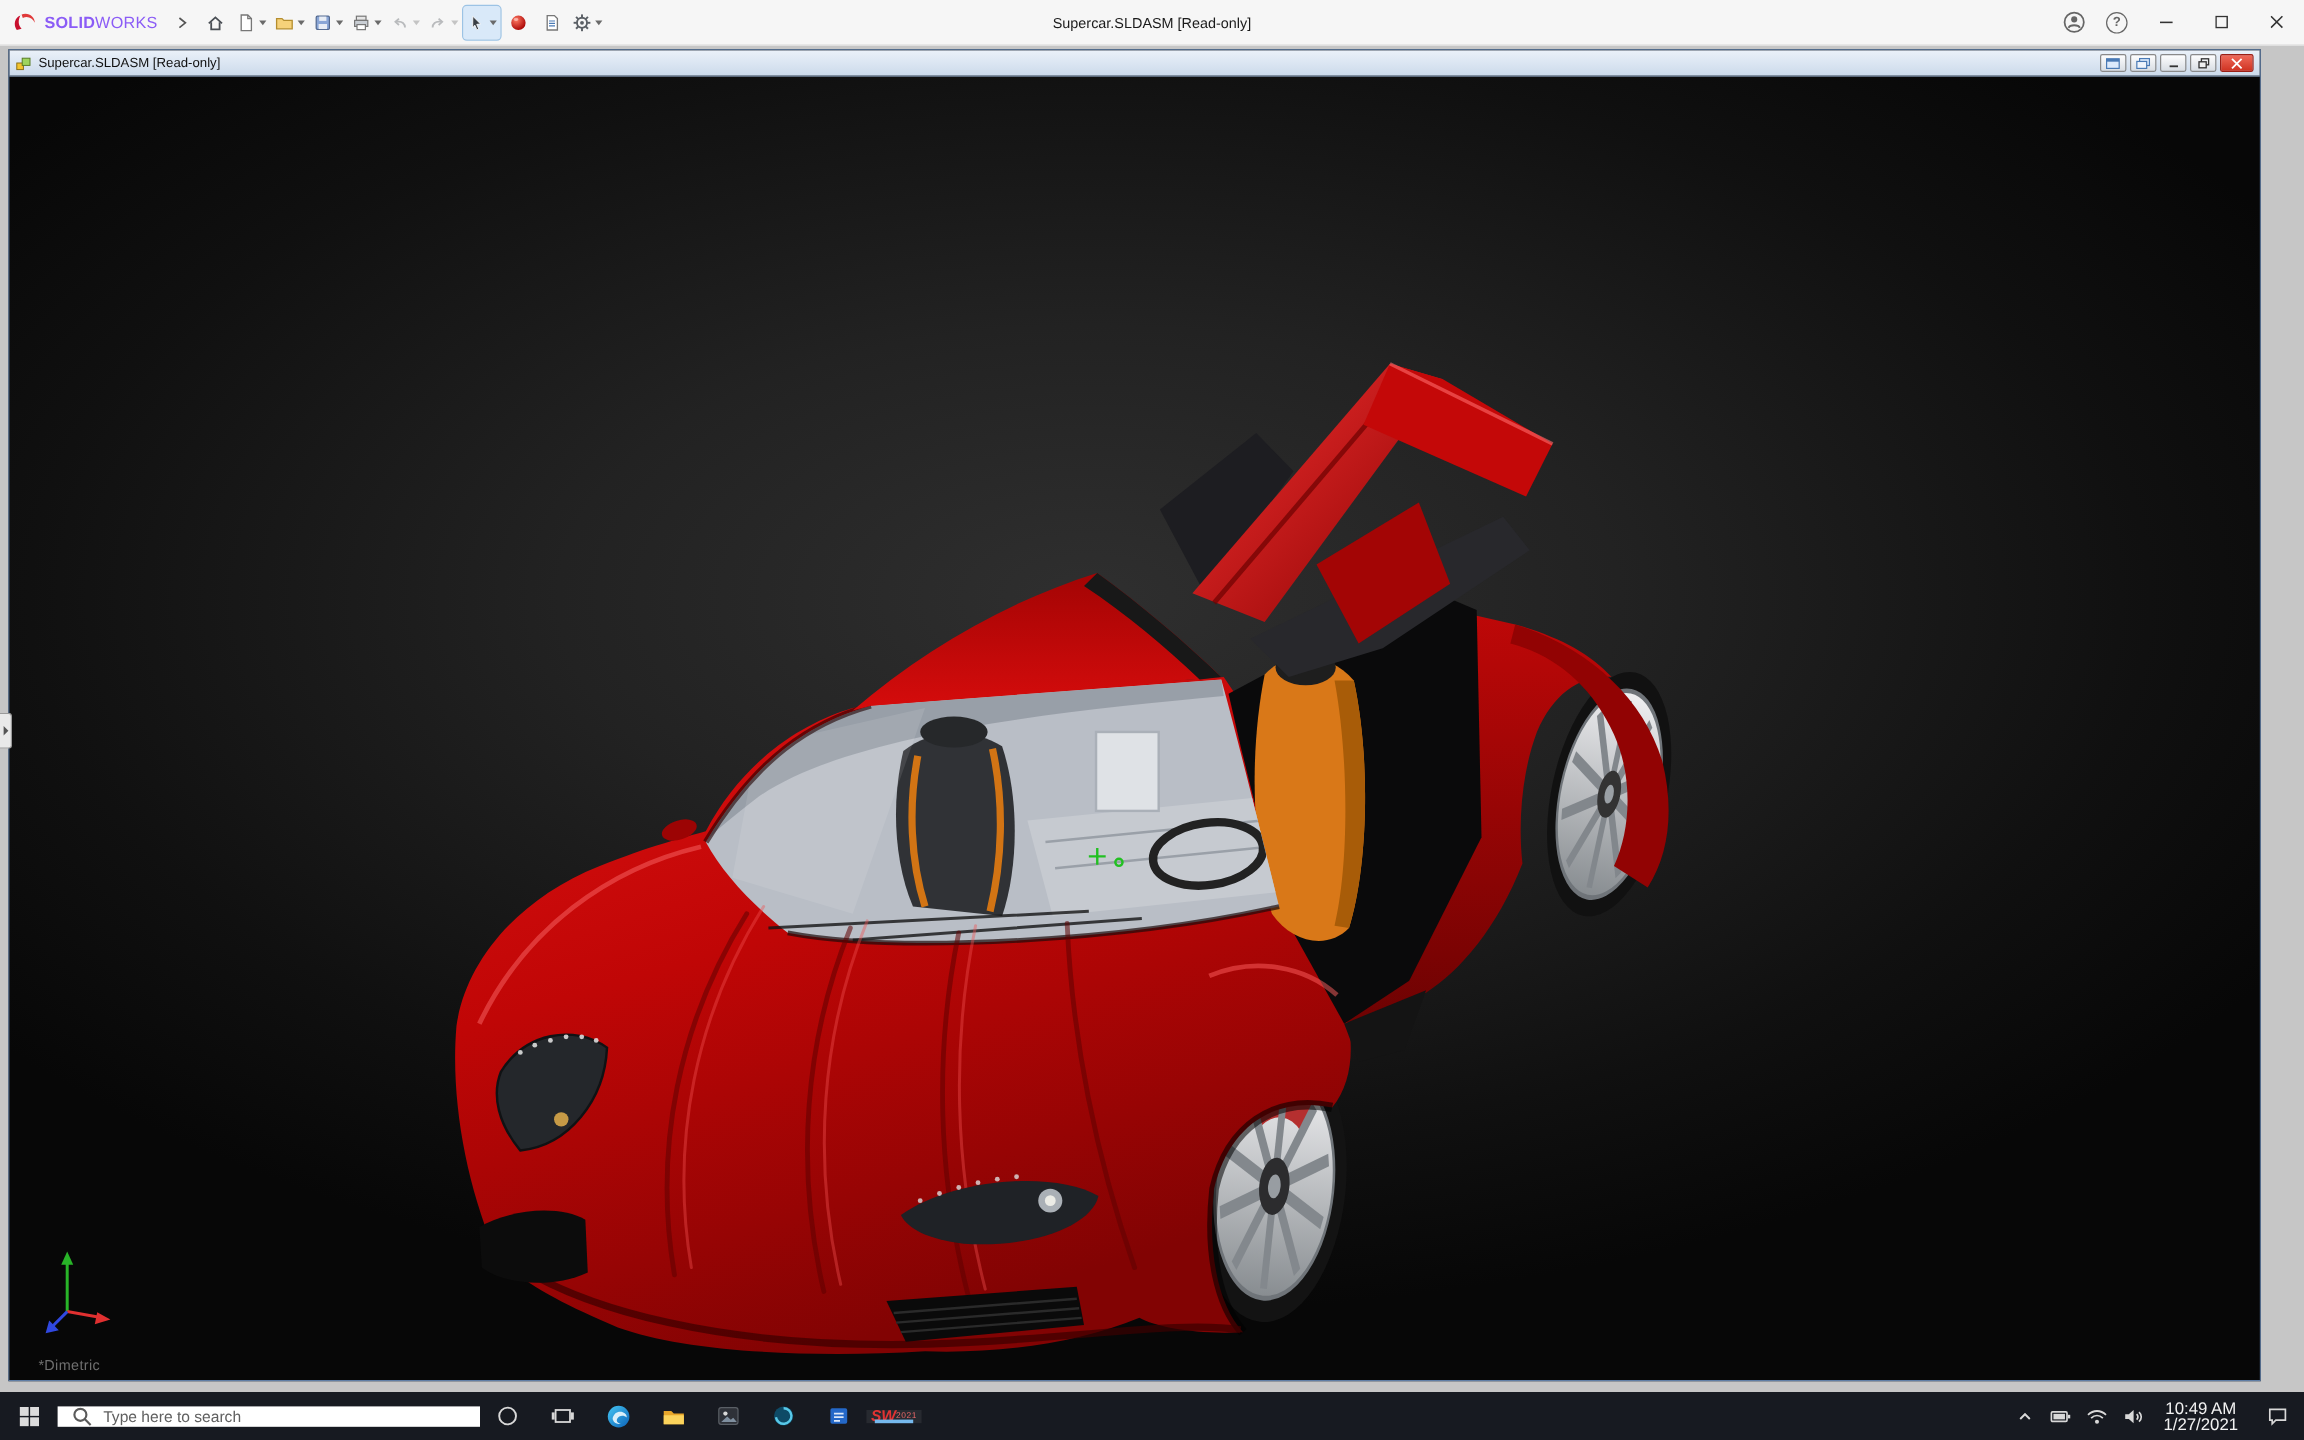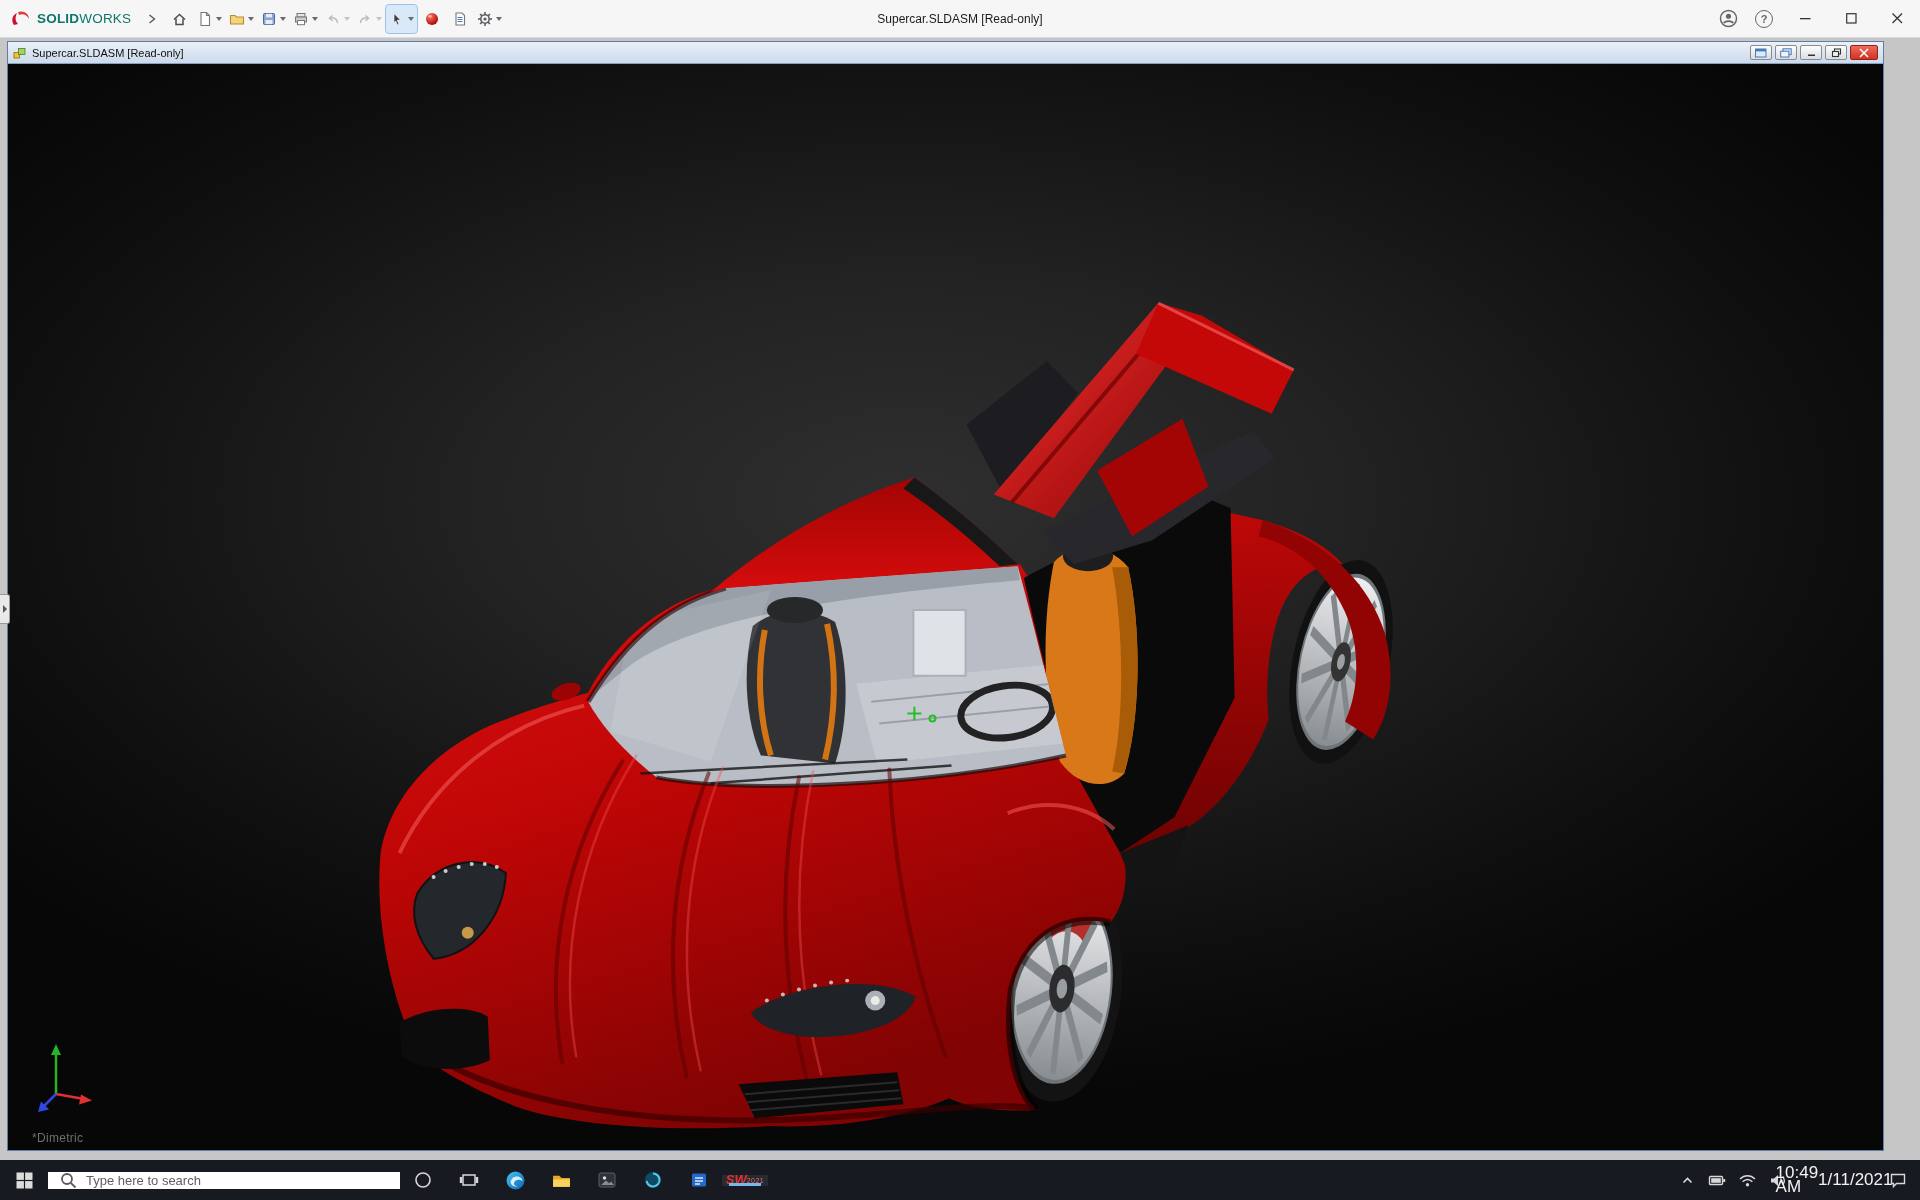--- a/index.html
+++ b/index.html
@@ -5,21 +5,21 @@
   * { margin:0; padding:0; box-sizing:border-box; }
   html,body { width:1920px; height:1200px; overflow:hidden; }
   body { font-family:"Liberation Sans",sans-serif; background:#000; }
   .screen { position:relative; width:1920px; height:1200px; background:#c6c6c6; overflow:hidden; }
 
   
   .app-bar { position:absolute; top:0; left:0; width:100%; height:38px; background:#f6f6f6;
              border-bottom:1px solid #dcdcdc; display:flex; align-items:center; z-index:40; }
   .app-left { display:flex; align-items:center; height:100%; padding-left:10px; gap:1px; }
   .brand { display:flex; align-items:center; gap:5px; margin-right:6px; }
-  .brand-text { font-size:13.5px; letter-spacing:.2px; color:#0f766e; white-space:nowrap; }
+  .brand-text { font-size:13.5px; letter-spacing:.2px; color:#8b5cf6; white-space:nowrap; }
   .brand-solid { font-weight:bold; }
   .tb-btn { height:28px; min-width:27px; display:flex; align-items:center; justify-content:center;
             border-radius:3px; padding:0 3px; position:relative; }
   .tb-btn.sel { background:#d9e9f9; outline:1px solid #9cc3e5; }
   .tb-btn.disabled { opacity:.35; }
   .caret { width:0; height:0; border-left:3.5px solid transparent; border-right:3.5px solid transparent;
            border-top:4px solid #6a6a6a; margin-left:3px; }
   .app-title { position:absolute; left:0; right:0; text-align:center; font-size:12px; color:#1b1b1b; pointer-events:none; }
   .app-right { margin-left:auto; display:flex; align-items:center; height:100%; }
   .round-btn { width:36px; height:100%; display:flex; align-items:center; justify-content:center; }
@@ -59,22 +59,22 @@
   .tb-app.active::after { content:""; position:absolute; bottom:0; left:7px; right:7px; height:2.5px; background:#76b9ed; }
   .search-box { width:352px; background:#fff; display:flex; align-items:center; gap:9px; padding-left:12px; }
   .search-box input { flex:1; border:0; outline:0; background:transparent; font-size:13px; color:#333;
                       font-family:"Liberation Sans",sans-serif; }
   .search-box input::placeholder { color:#5f5f5f; opacity:1; }
   .sw-badge { display:flex; flex-direction:row; align-items:center; line-height:10px; }
   .sw-letters { font-weight:bold; font-style:italic; font-size:13px; color:#e23333; }
   .sw-year { font-size:7px; color:#ef6a6a; letter-spacing:.5px; margin-top:1px; }
   .tray { margin-left:auto; display:flex; align-items:stretch; }
   .tray-btn { width:30px; display:flex; align-items:center; justify-content:center; }
-  .clock { width:84px; display:flex; flex-direction:row; align-items:center; justify-content:center;
-           color:#f2f2f2; font-size:17px; line-height:14px; }
+  .clock { width:84px; display:flex; flex-direction:column; align-items:center; justify-content:center;
+           color:#f2f2f2; font-size:14px; line-height:14px; }
   .action-btn { width:44px; display:flex; align-items:center; justify-content:center; }
 </style>
 </head>
 <body>
 
 <div class="screen">
 
   <header class="app-bar">
     <div class="app-left">
       <div class="brand">
@@ -515,21 +515,21 @@
       </div>
       <div class="tray-btn">
         <svg width="19" height="19" viewBox="0 0 19 19">
           <path d="M3 7.5 v4 h3 l4 3.5 v-11 L6 7.5 Z" fill="#d8d8d8"></path>
           <path d="M12.5 7.5 C14 9 14 10.5 12.5 12" fill="none" stroke="#d8d8d8" stroke-width="1.4"></path>
           <path d="M14.5 5.8 C17 8 17 11.5 14.5 13.7" fill="none" stroke="#d8d8d8" stroke-width="1.4"></path>
         </svg>
       </div>
       <div class="clock">
         <span>10:49 AM</span>
-        <span>1/11/2021</span>
+        <span>1/27/2021</span>
       </div>
       <div class="action-btn">
         <svg width="18" height="18" viewBox="0 0 18 18">
           <path d="M2.5 3.5 h13 v9 h-8 l-3 3 v-3 h-2 Z" fill="none" stroke="#d8d8d8" stroke-width="1.4"></path>
         </svg>
       </div>
     </div>
   </footer>
 
 </div>

